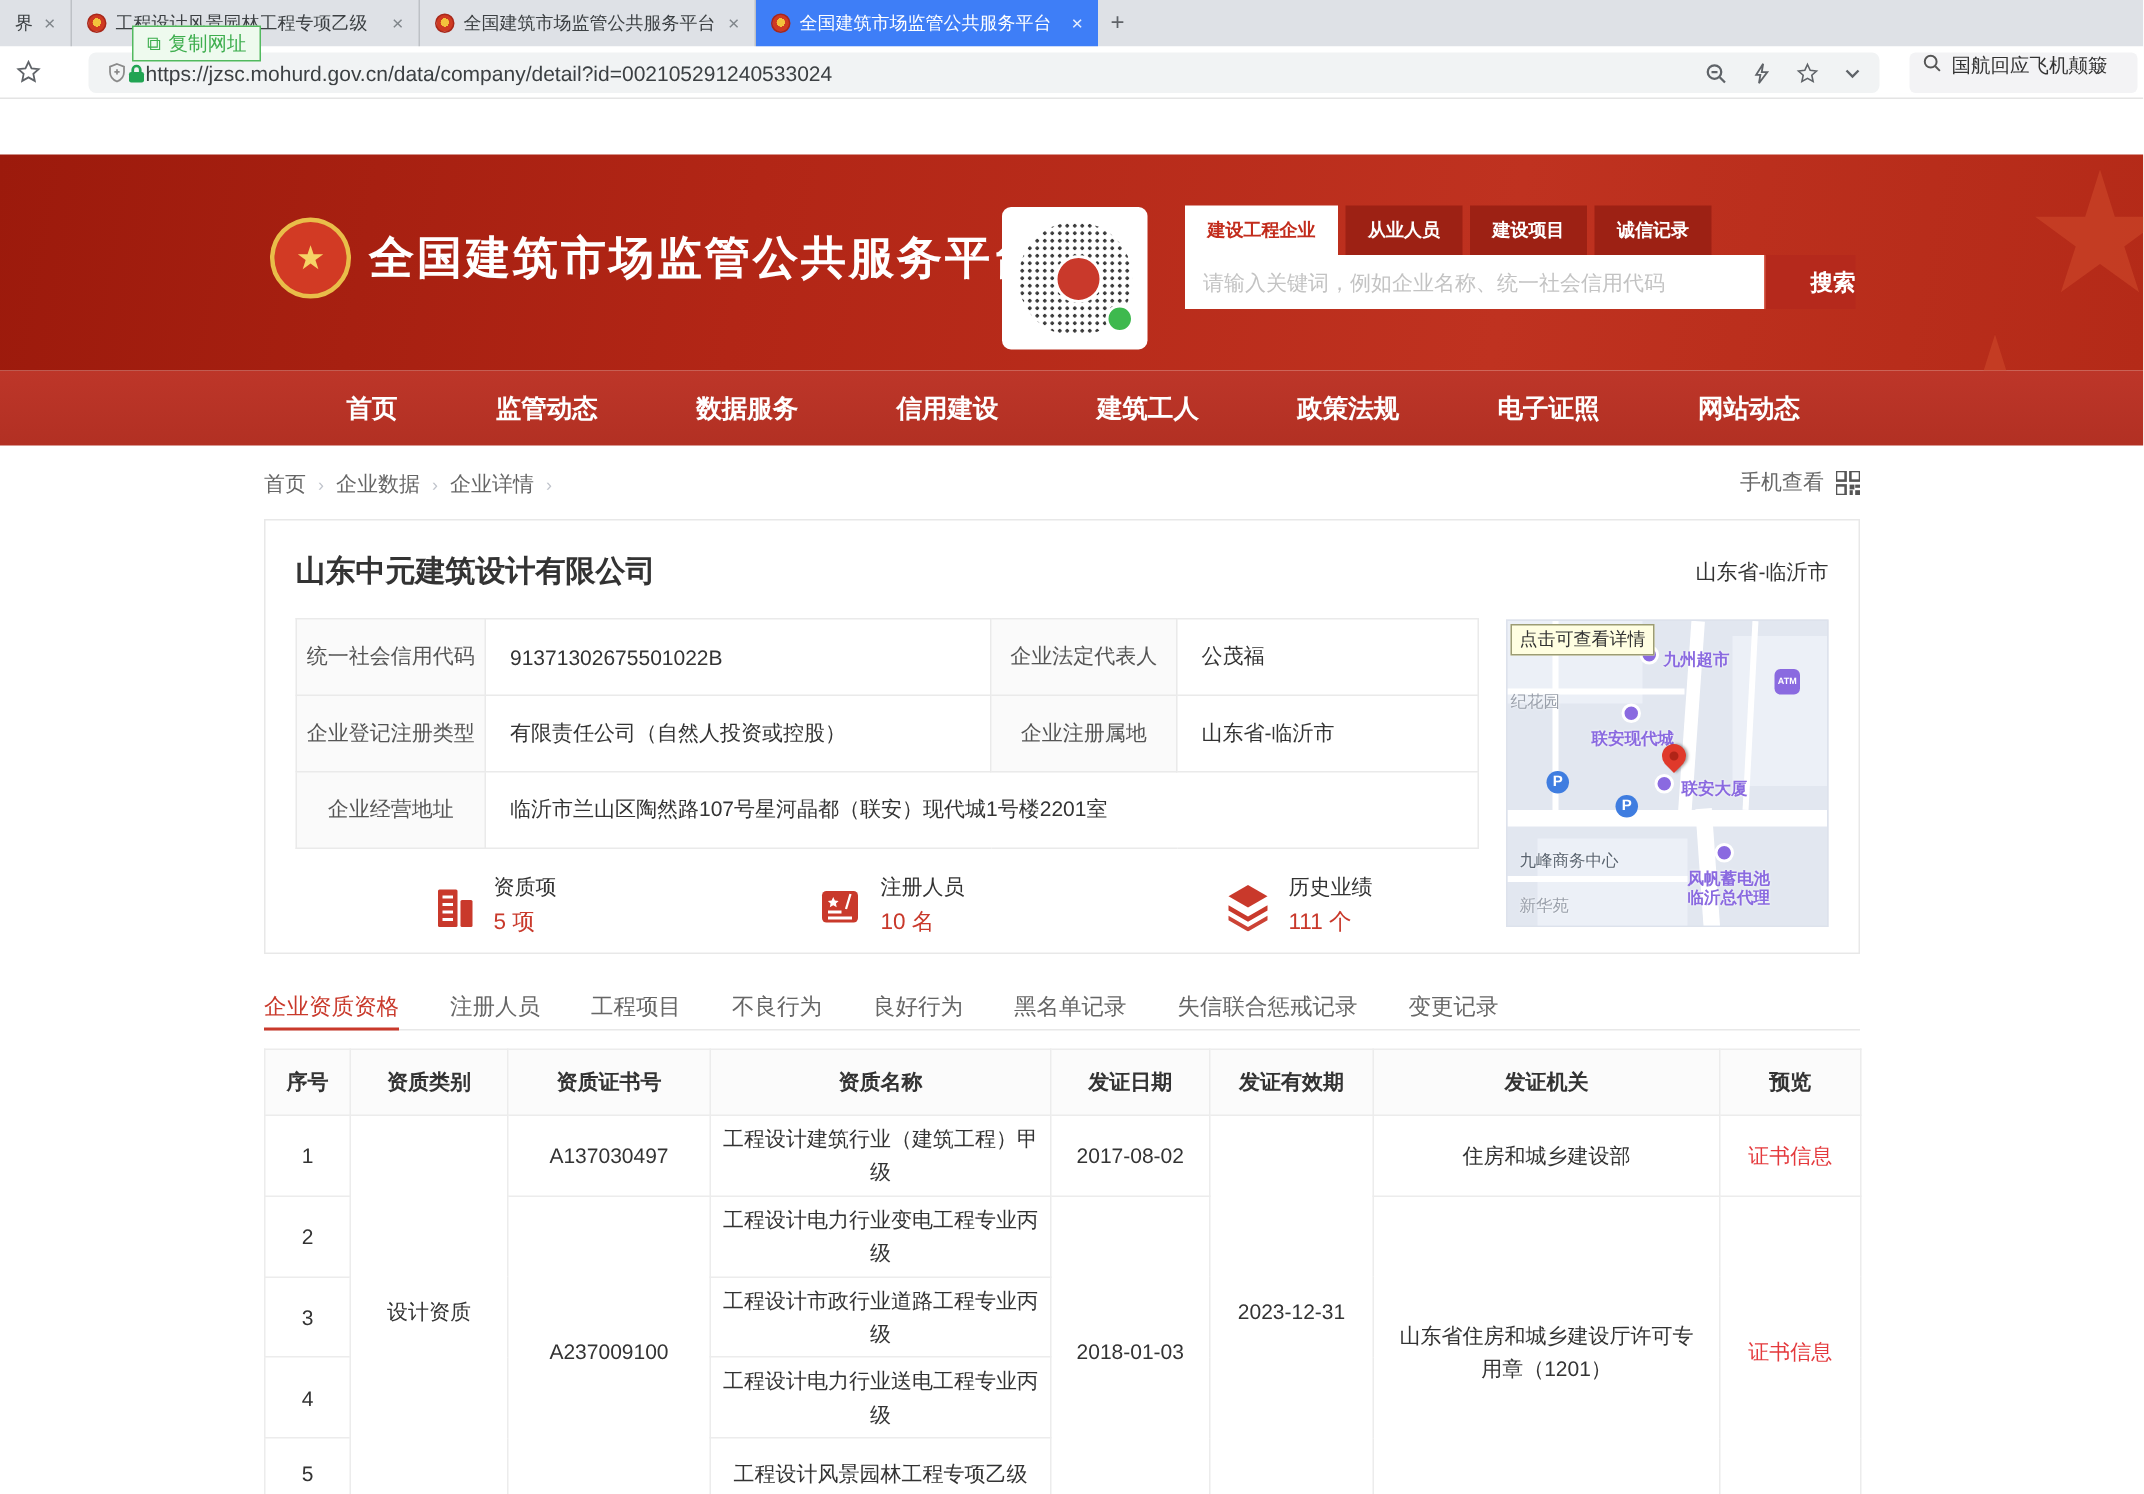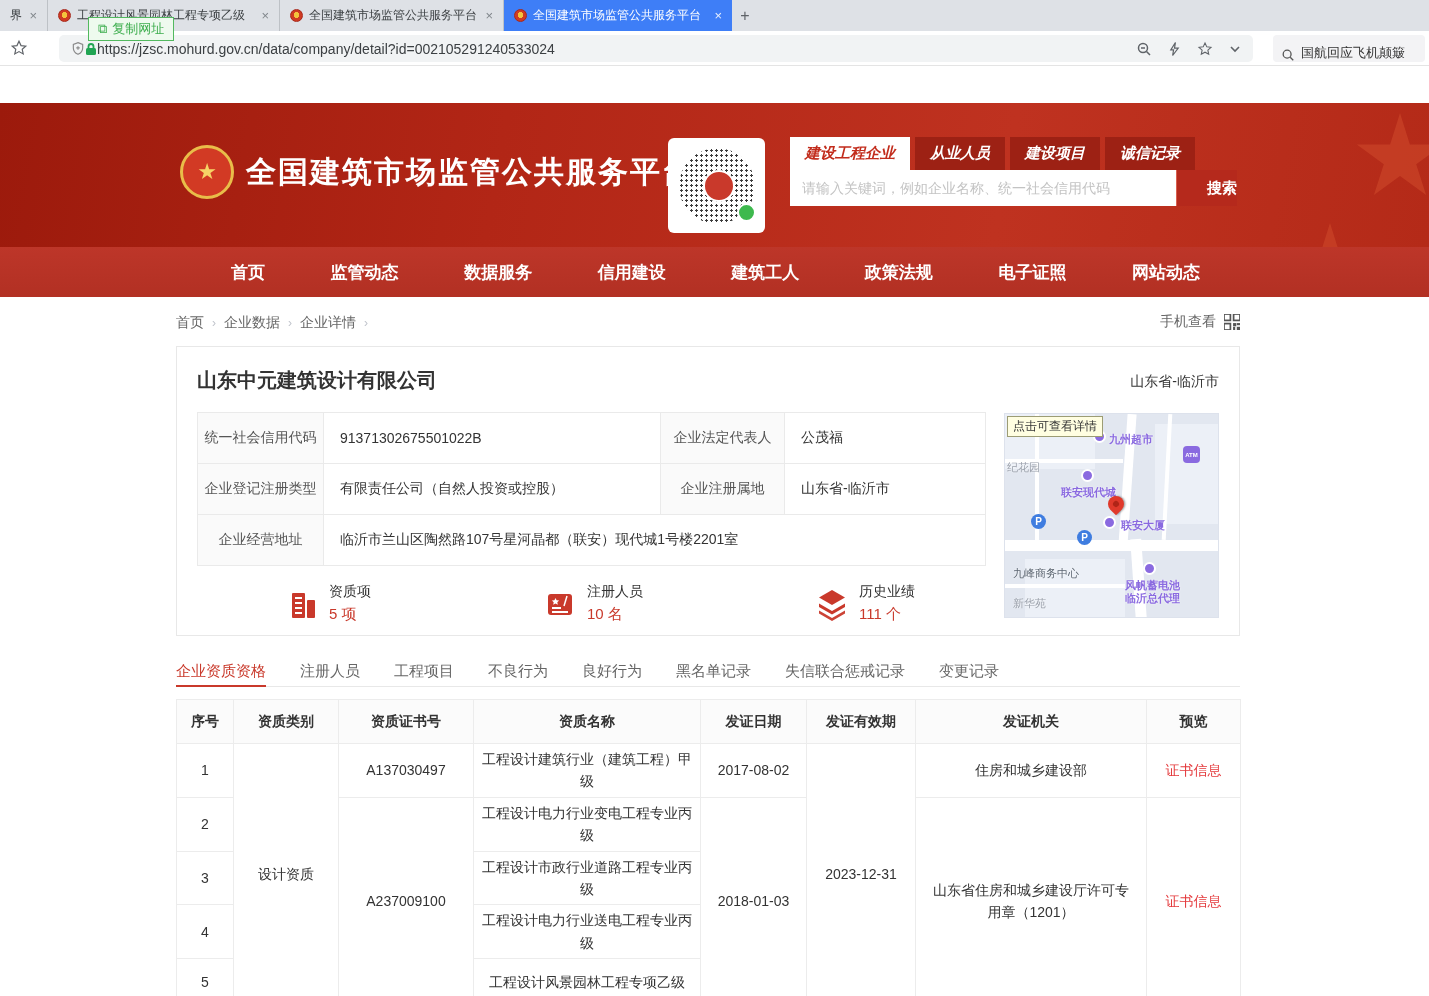--- a/index.html
+++ b/index.html
@@ -21,21 +21,21 @@
   .newtab { width:26px; display:flex; align-items:center; justify-content:center; color:#5f6368; font-size:16px; }
   .copy-tooltip { position:absolute; left:88px; top:17px; z-index:40; display:flex; align-items:center; gap:5px;
                   background:#eefaee; border:1px solid #52b95f; color:#3eae4e; font-size:13px; padding:2px 9px; }
   .urlbar { height:35px; background:#fff; border-bottom:1px solid #e4e4e4; position:relative; }
   .bm-star { position:absolute; left:10px; top:8px; }
   .url-pill { position:absolute; left:44px; right:176px; top:4px; height:27px; background:#f1f3f4;
               border-radius:5px; display:flex; align-items:center; padding:0 12px; gap:0;margin-left:15px; }
   .url-text { font-size:14px; color:#3c4043; white-space:nowrap; overflow:hidden; }
   .url-actions { margin-left:auto; display:flex; align-items:center; gap:16px; }
   .quick-search { position:absolute; right:4px; top:4px; width:152px; height:27px; background:#f3f3f5;
-                  border-radius:4px; display:flex; align-items:flex-end; gap:6px; padding:0 8px; }
+                  border-radius:4px; display:flex; align-items:flex-start; gap:6px; padding:0 8px; }
   .quick-search .qs-text { font-size:13px; color:#333; white-space:nowrap; }
   .chrome-gap { height:37px; background:#fff; }
 
   
   .site-header { height:144px; position:relative; overflow:hidden;
                  background:linear-gradient(100deg,#9c1a0c 0%,#b22616 35%,#bf3220 70%,#b42a18 100%); }
   .deco-star { position:absolute; background:#cf4a2b; opacity:.55;
                clip-path:polygon(50% 0%,61% 35%,98% 35%,68% 57%,79% 91%,50% 70%,21% 91%,32% 57%,2% 35%,39% 35%); }
   .ds1 { width:150px; height:150px; left:1255px; top:120px; }
   .ds2 { width:90px; height:90px; left:1355px; top:10px; }
@@ -50,22 +50,22 @@
   .qr-card { position:absolute; left:668px; top:35px; width:97px; height:95px; background:#fff;
              border-radius:6px; display:flex; align-items:center; justify-content:center; }
   .qr-pattern { width:76px; height:76px; border-radius:50%; position:relative;
                 background-image:radial-gradient(#3a3a3a 1.1px, transparent 1.25px); background-size:5px 5px; }
   .qr-pattern::before { content:""; position:absolute; left:24px; top:22px; width:28px; height:28px;
                         border-radius:50%; background:#c9392b; border:2px solid #fff; }
   .qr-pattern::after { content:""; position:absolute; right:-1px; bottom:2px; width:15px; height:15px;
                        border-radius:50%; background:#3eb94e; border:2px solid #fff; }
   .search-module { position:absolute; left:790px; top:34px; width:447px; }
   .search-tabs { display:flex; gap:5px; height:33px; }
-  .s-tab { padding:12px 15px; display:flex; align-items:center; font-size:15px; font-weight:bold;
-           background:#9d2114; color:#fff; cursor:pointer;font-style:italic; }
+  .s-tab { padding:12px 15px; display:flex; align-items:center; font-size:12px; font-weight:bold;
+           background:#9d2114; color:#fff; cursor:pointer; }
   .s-tab.active { background:#fff; color:#c22c1c; }
   .search-row { display:flex; height:36px; }
   .search-input { flex:1; border:none; outline:none; padding:0 12px; font-size:14px; color:#333;
                   font-family:"Liberation Sans","DejaVu Sans",sans-serif; }
   .search-input::placeholder { color:#c3c3c3; }
   .search-btn { width:61px; background:#b5291c; color:#fff; font-size:15px; border:none;
                 font-weight:bold; cursor:pointer; border-left:1px solid #d9604f;text-align:right; }
 
   
   .mainnav { height:50px; background:linear-gradient(#bd3629,#b23023); display:flex; align-items:center; }

